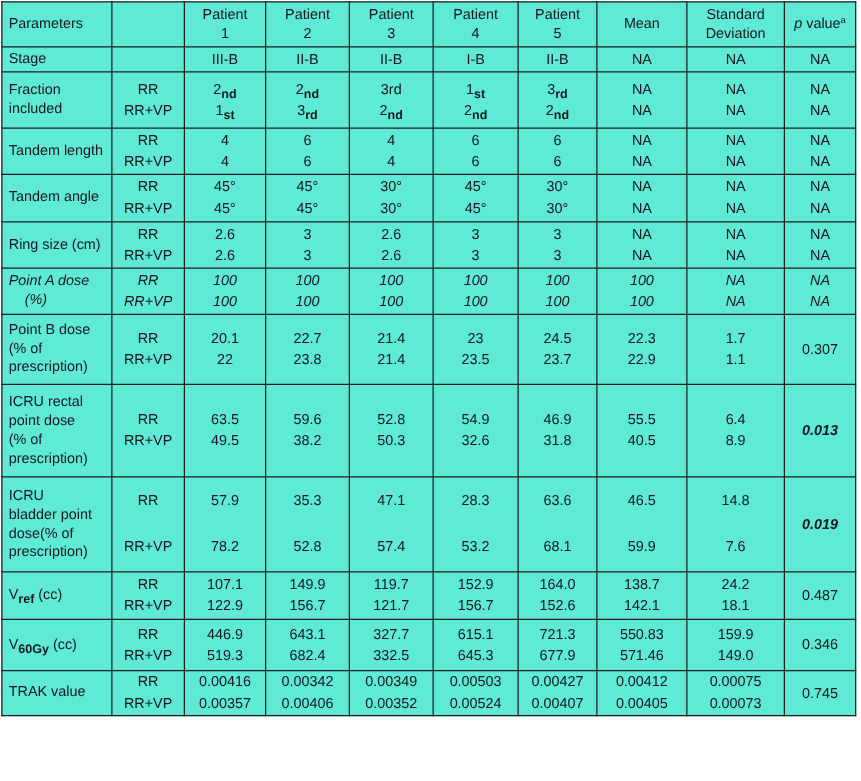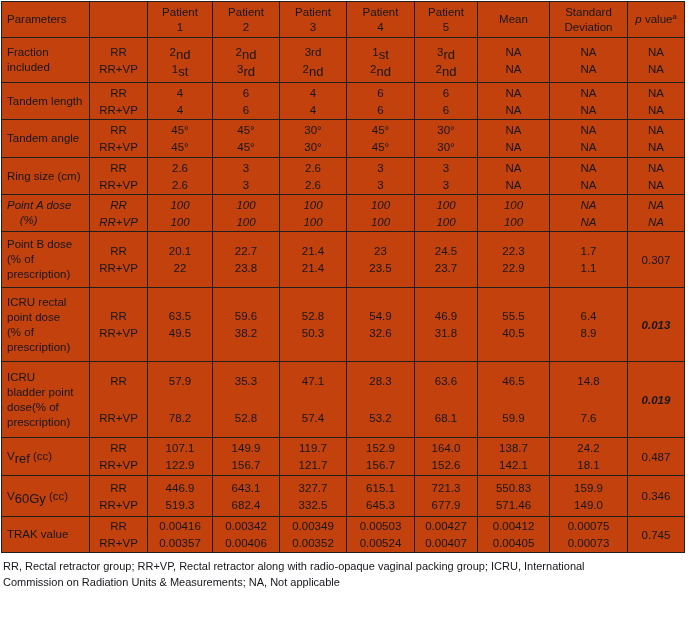--- a/index.html
+++ b/index.html
@@ -4,39 +4,39 @@
 <style>
   html,body{margin:0;padding:0;}
   body{
     width:689px;height:625px;background:#ffffff;overflow:hidden;
     font-family:"Liberation Sans", sans-serif;color:#17171f;
     -webkit-font-smoothing:antialiased;
   }
   .page{width:689px;height:625px;box-sizing:border-box;padding:1px 1px 0 1px;}
   table.ptable{
     border-collapse:collapse;table-layout:fixed;width:551px;
-    background:#c2410c;
+    background:#5eead4;
   }
   .ptable th,.ptable td{
     border:1px solid #1f1f1f;
     padding:1px 2px;
     text-align:center;vertical-align:middle;
     font-size:11.5px;font-weight:400;
     overflow:hidden;
     box-sizing:border-box;
   }
   .ptable th{line-height:14.5px;}
   .ptable td.lbl{
     text-align:left;padding-left:5px;padding-right:3px;line-height:15px;
   }
   .ptable th.lbl{text-align:left;padding-left:5px;}
   .ln{line-height:16px;}
   .ln + .ln{margin-top:1px;}
   tr.spread-row td:not(.lbl) .ln + .ln{margin-top:21px;}
-  sub{font-size:13px;vertical-align:-3px;line-height:0;}
+  sub{font-size:10px;vertical-align:-3px;line-height:0;font-weight:bold;}
   sup{font-size:7.5px;vertical-align:4px;line-height:0;}
   i{font-style:italic;}
   b{font-weight:700;}
   .footnotes{
     padding:5px 2px 0 2px;
     font-size:11px;line-height:16px;color:#15151d;
   }
   .footnotes p{margin:0;}
 </style>
 </head>
@@ -64,20 +64,50 @@
           <th>Patient<br>2</th>
           <th>Patient<br>3</th>
           <th>Patient<br>4</th>
           <th>Patient<br>5</th>
           <th>Mean</th>
           <th>Standard<br>Deviation</th>
           <th><i>p</i> value<sup>a</sup></th>
         </tr>
       </thead>
     <tbody>
+        <tr style="height: 20px;">
+          <td class="lbl">Stage</td>
+          <td>
+            <div class="ln"></div>
+          </td>
+          <td>
+            <div class="ln">III-B</div>
+          </td>
+          <td>
+            <div class="ln">II-B</div>
+          </td>
+          <td>
+            <div class="ln">II-B</div>
+          </td>
+          <td>
+            <div class="ln">I-B</div>
+          </td>
+          <td>
+            <div class="ln">II-B</div>
+          </td>
+          <td>
+            <div class="ln">NA</div>
+          </td>
+          <td>
+            <div class="ln">NA</div>
+          </td>
+          <td>
+            <div class="ln">NA</div>
+          </td>
+        </tr>
         <tr style="height: 45px;">
           <td class="lbl">Fraction<br>included</td>
           <td>
             <div class="ln">RR</div>
             <div class="ln">RR+VP</div>
           </td>
           <td>
             <div class="ln">2<sub>nd</sub></div>
             <div class="ln">1<sub>st</sub></div>
           </td>
@@ -491,15 +521,14 @@
             <div class="ln">0.00073</div>
           </td>
           <td>
             <div class="ln">0.745</div>
           </td>
         </tr>
       </tbody>
   </table>
 
   <div class="footnotes">
-    <p>RR, Rectal retractor group; RR+VP, Rectal retractor along with radio-opaque vaginal packing group; ICRU, International<br>Commission on Radiation Units &amp; Measurements; NA, Not applicable</p>
   </div>
 </div>
 
 </body></html>

